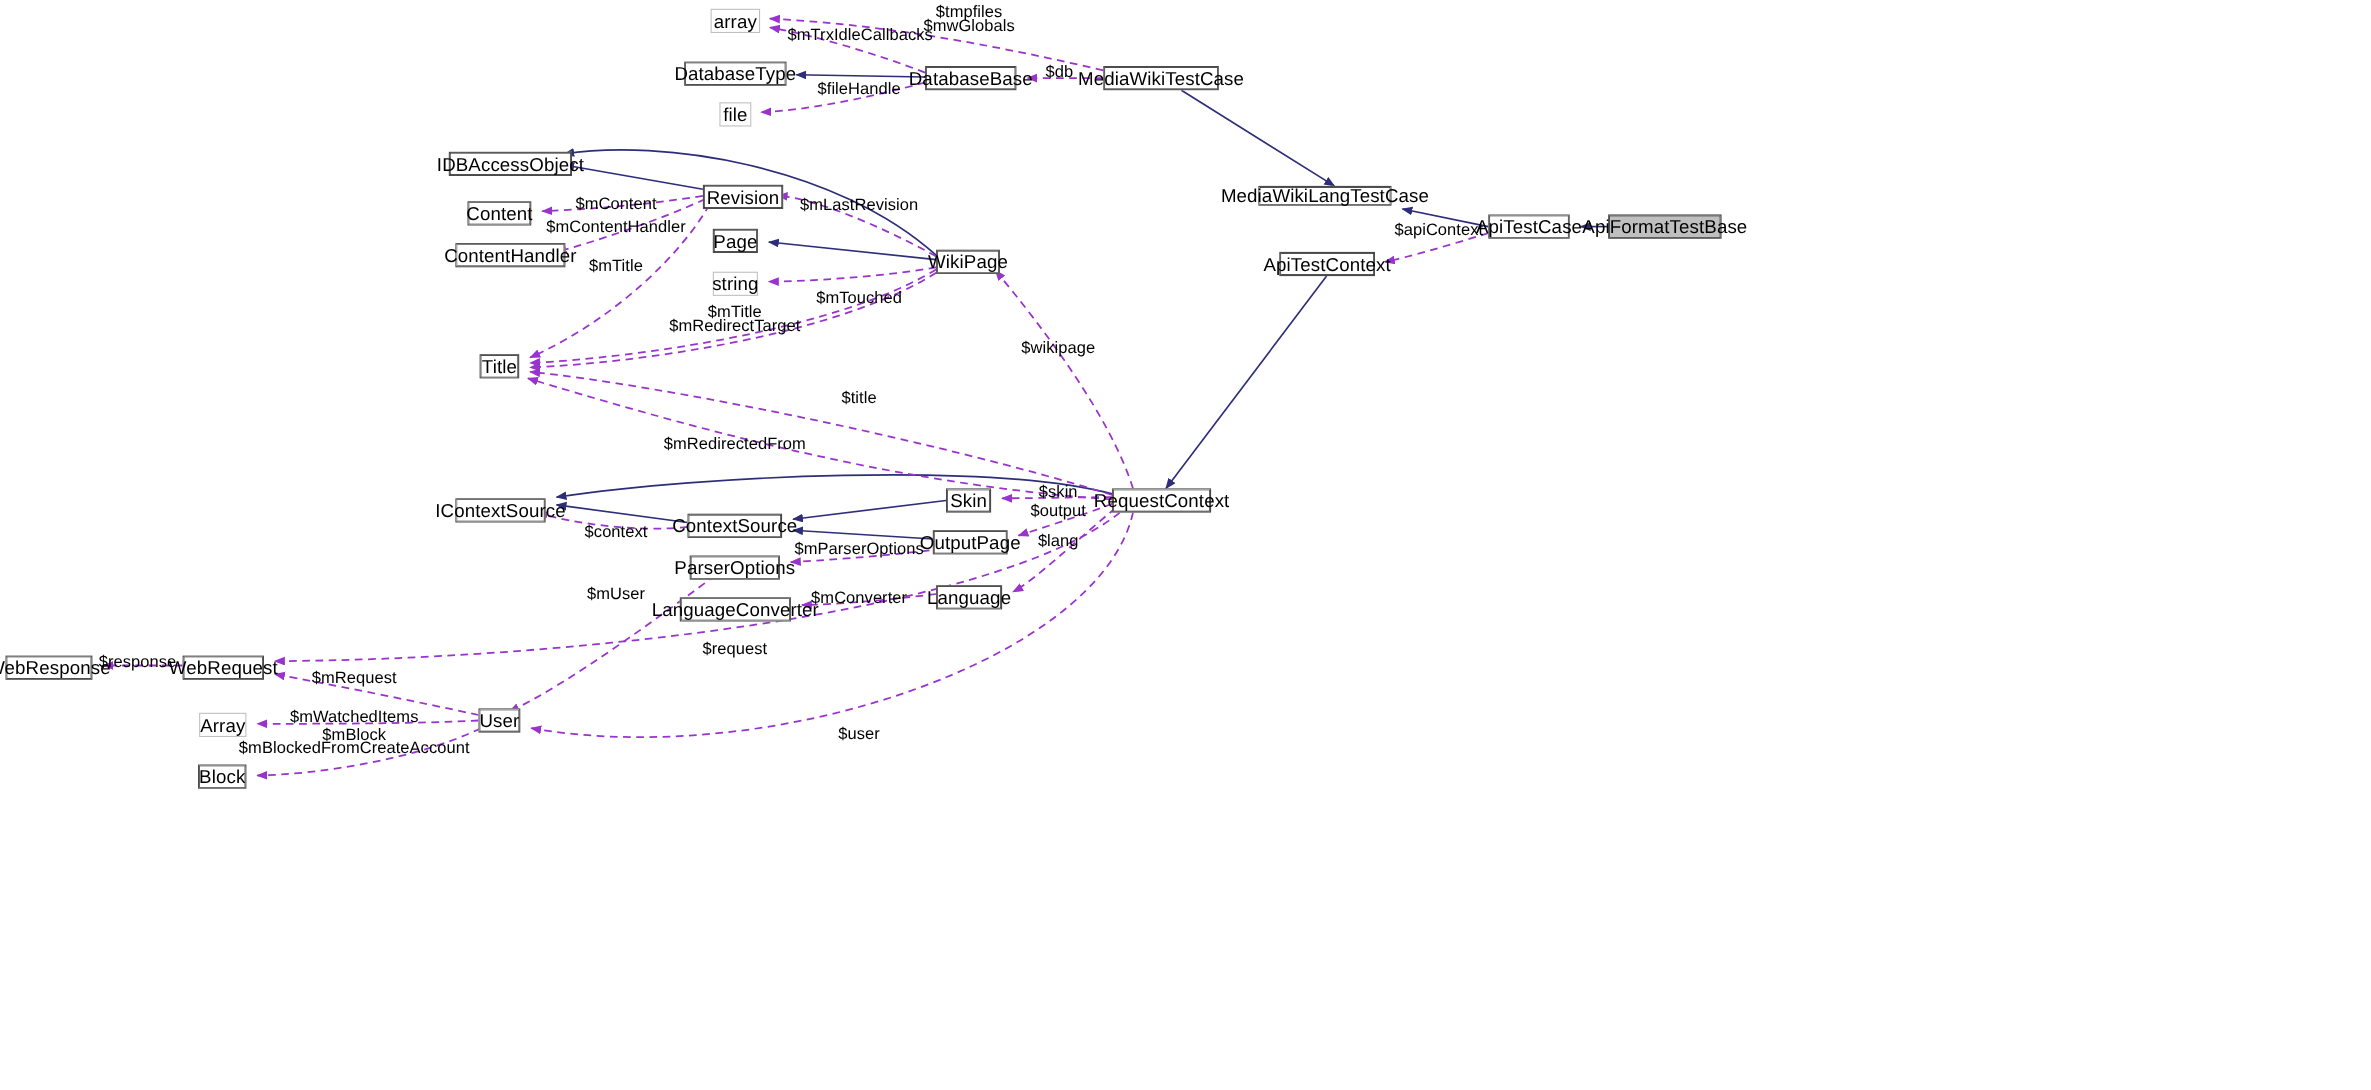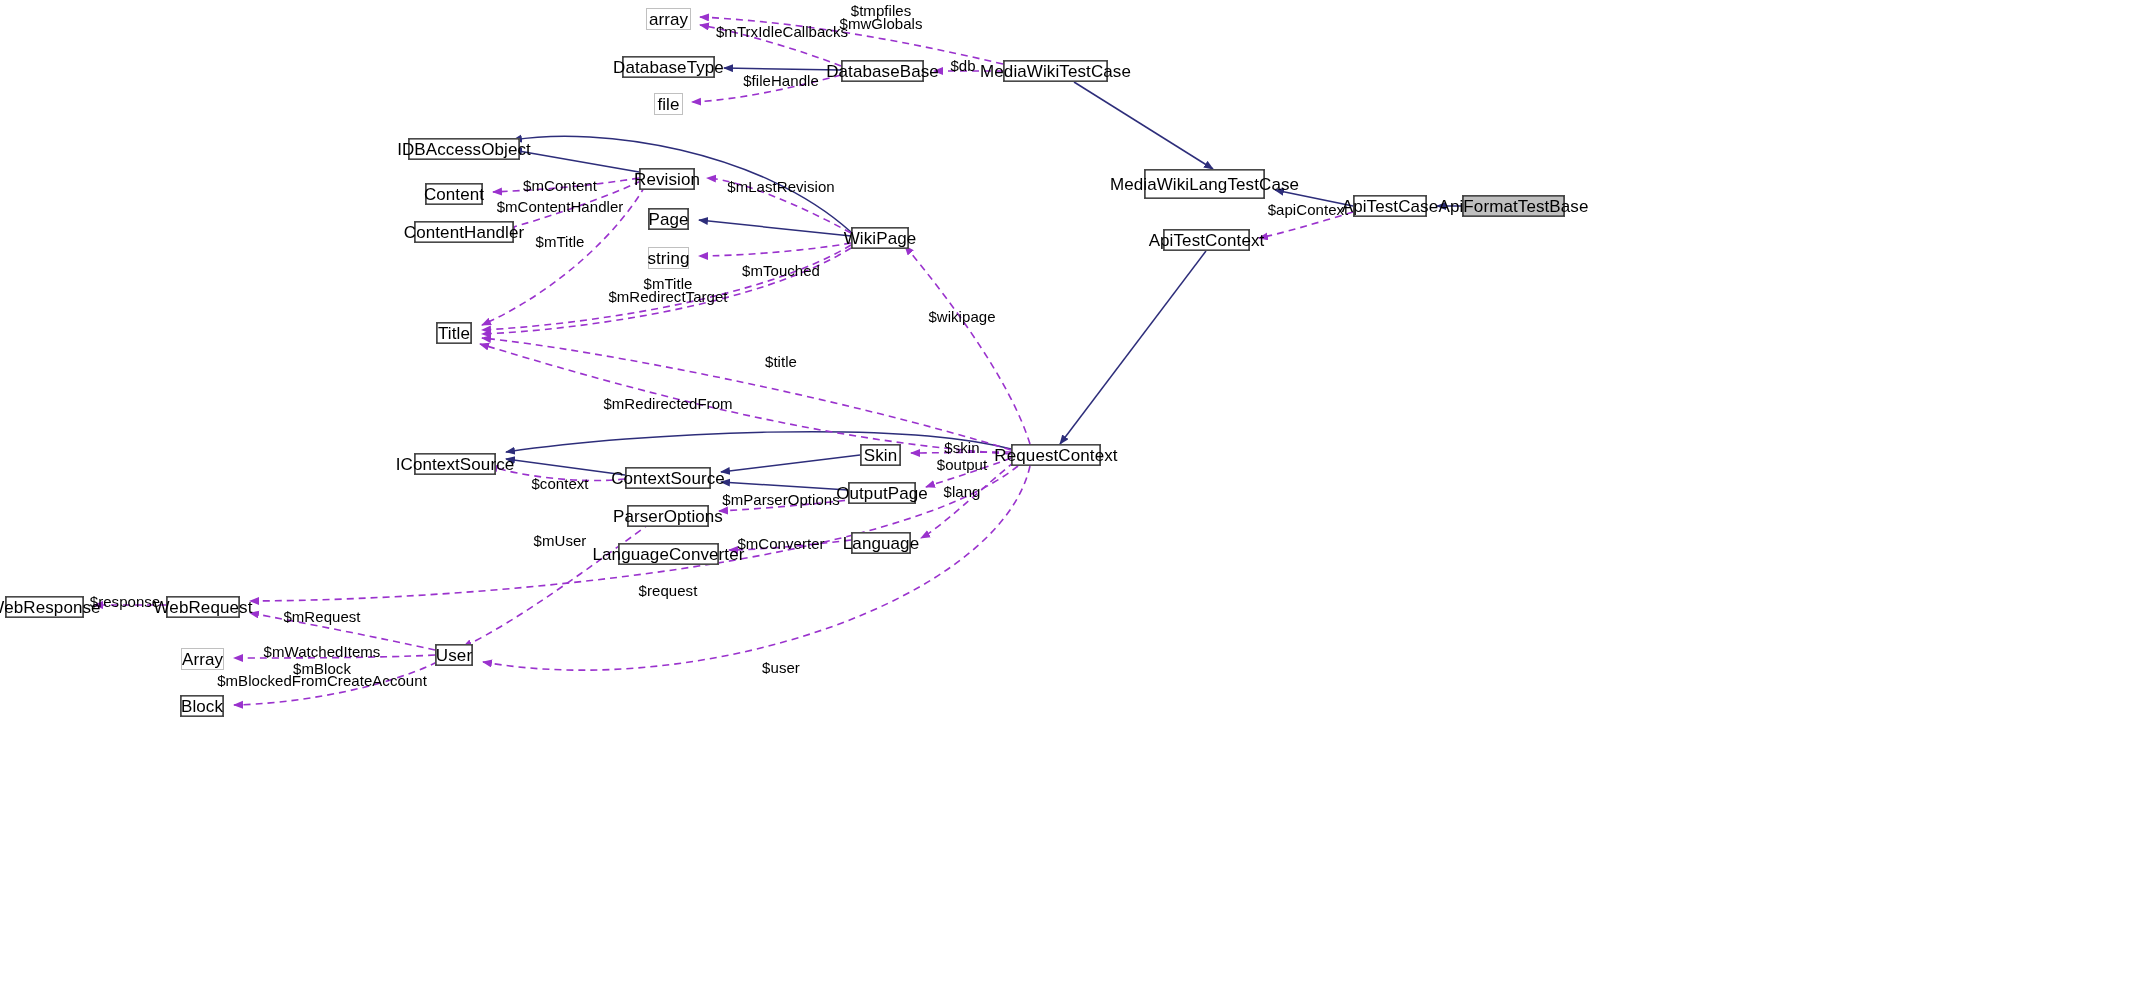--- a/index.html
+++ b/index.html
@@ -129,36 +129,36 @@
     </div>
     <div class="node faint" style="left: 654px; top: 93px; width: 29px; height: 22px;">
       <span>file</span>
     </div>
     <div class="node solid" style="left: 841px; top: 60px; width: 83px; height: 22px;">
       <span>DatabaseBase</span>
     </div>
     <div class="node solid" style="left: 1003px; top: 60px; width: 105px; height: 22px;">
       <span>MediaWikiTestCase</span>
     </div>
-    <div class="node solid" style="left: 1144px; top: 169px; width: 121px; height: 30px;">
+    <div class="node solid" style="left: 1144px; top: 169px; width: 121px; height: 18px;">
       <span>MediaWikiLangTestCase</span>
     </div>
     <div class="node solid" style="left: 1353px; top: 195px; width: 74px; height: 22px;">
       <span>ApiTestCase</span>
     </div>
     <div class="node current" style="left: 1462px; top: 195px; width: 103px; height: 22px;">
       <span>ApiFormatTestBase</span>
     </div>
     <div class="node solid" style="left: 1163px; top: 229px; width: 87px; height: 22px;">
       <span>ApiTestContext</span>
     </div>
     <div class="node solid" style="left: 408px; top: 138px; width: 112px; height: 22px;">
       <span>IDBAccessObject</span>
     </div>
-    <div class="node solid" style="left: 639px; top: 168px; width: 56px; height: 22px;">
+    <div class="node solid" style="left: 639px; top: 168px; width: 73px; height: 22px;">
       <span>Revision</span>
     </div>
     <div class="node solid" style="left: 425px; top: 183px; width: 58px; height: 22px;">
       <span>Content</span>
     </div>
     <div class="node solid" style="left: 414px; top: 221px; width: 100px; height: 22px;">
       <span>ContentHandler</span>
     </div>
     <div class="node solid" style="left: 648px; top: 208px; width: 41px; height: 22px;">
       <span>Page</span>

